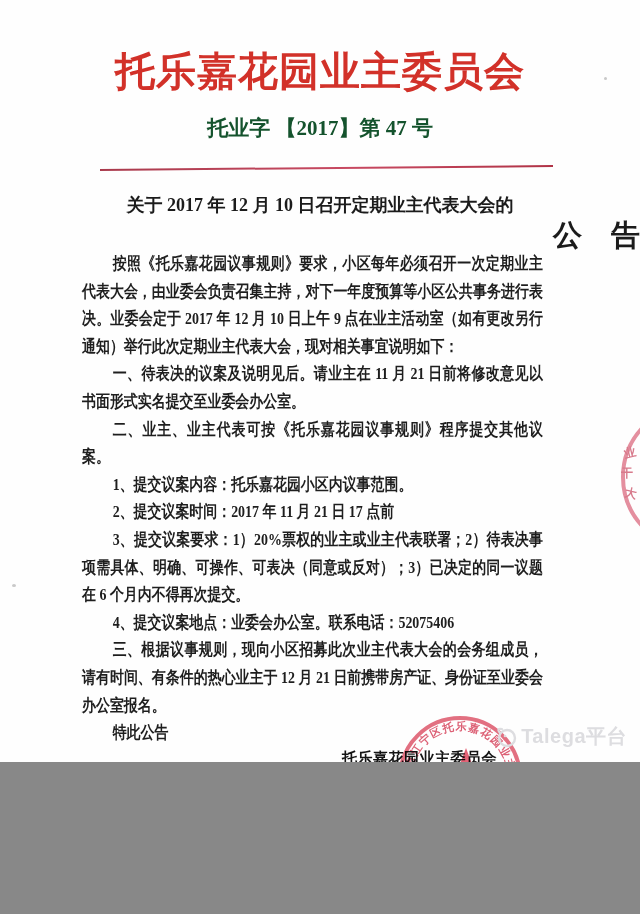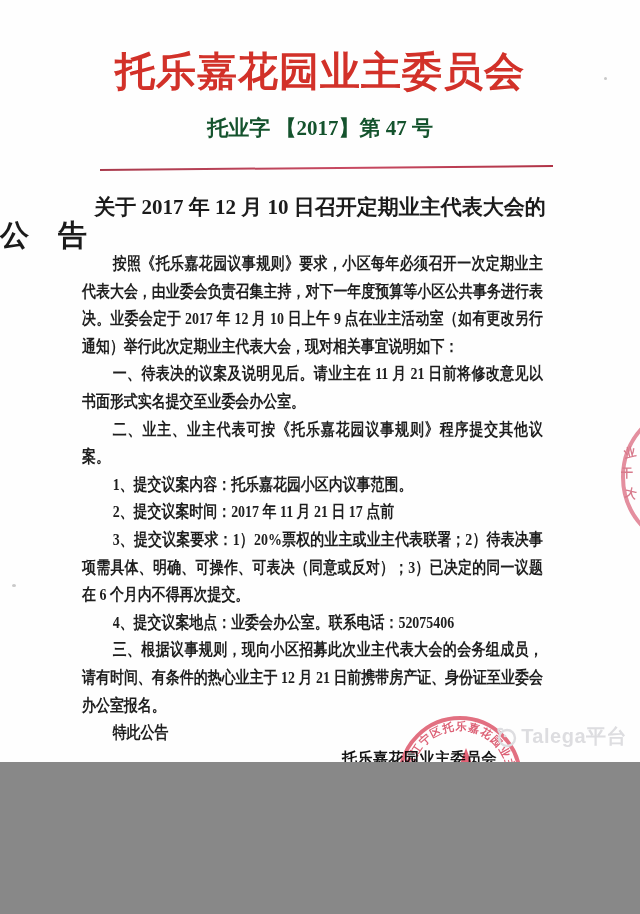--- a/index.html
+++ b/index.html
@@ -35,27 +35,27 @@
     position: absolute;
     top: 167px; left: 100px;
     width: 453px; height: 2px;
     background: linear-gradient(90deg, #a93a4c, #c84a62 55%, #b03346);
     transform: rotate(-0.5deg);
   }
   .subject-line {
     position: absolute;
     top: 193px; left: 0; width: 100%;
     text-align: center;
-    font-size: 21px;
+    font-size: 18px;
     font-weight: 700;
   }
   .notice-title {
     position: absolute;
     top: 216px; left: 0; width: 100%;
-    text-align: left;
+    text-align: right;
     font-size: 29px;
     font-weight: 700;
   }
   .body-text {
     position: absolute;
     top: 250px; left: 82px;
     width: 562px;
     font-size: 17px;
     font-weight: 600;
     line-height: 27.6px;

